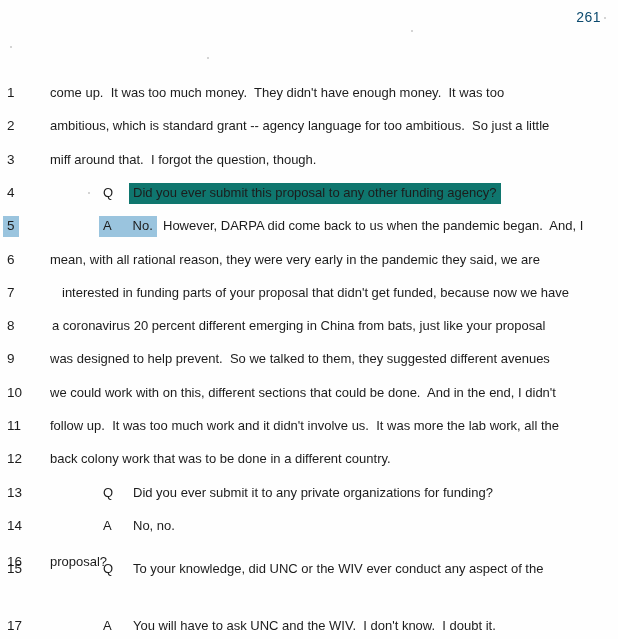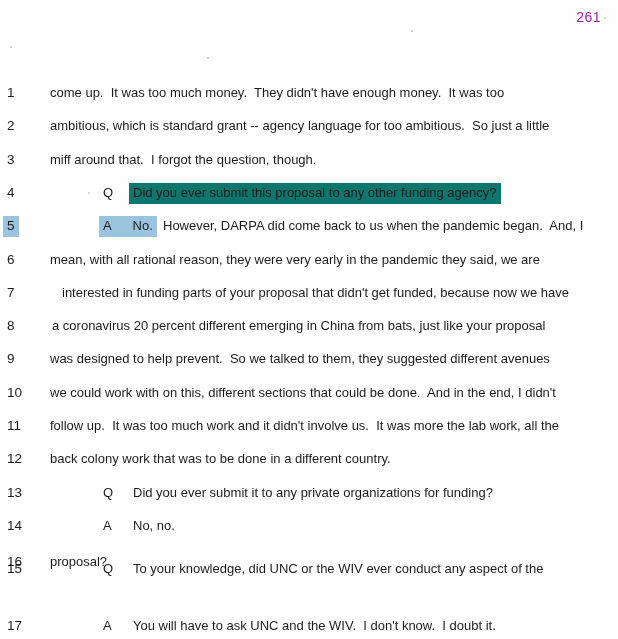--- a/index.html
+++ b/index.html
@@ -12,21 +12,21 @@
   .page {
     position: relative;
     width: 618px; height: 639px;
     background: #fefefe;
     color: #1c1c1c;
   }
   .page-number {
     position: absolute;
     top: 9px; right: 17px;
     font-size: 14px;
-    color: #a21caf;
+    color: #0c4a6e;
     letter-spacing: 0.5px;
   }
   .line {
     position: absolute;
     left: 0; width: 618px; height: 20px;
     font-size: 13px;
     line-height: 18px;
     color: #1c1c1c;
   }
   .lnum {

